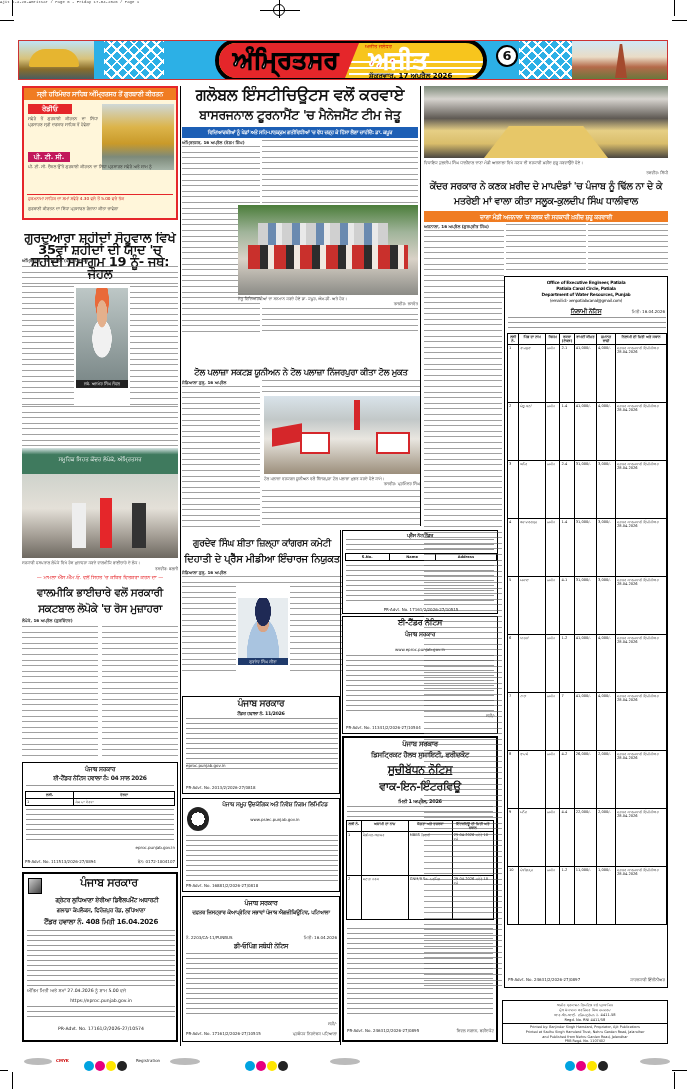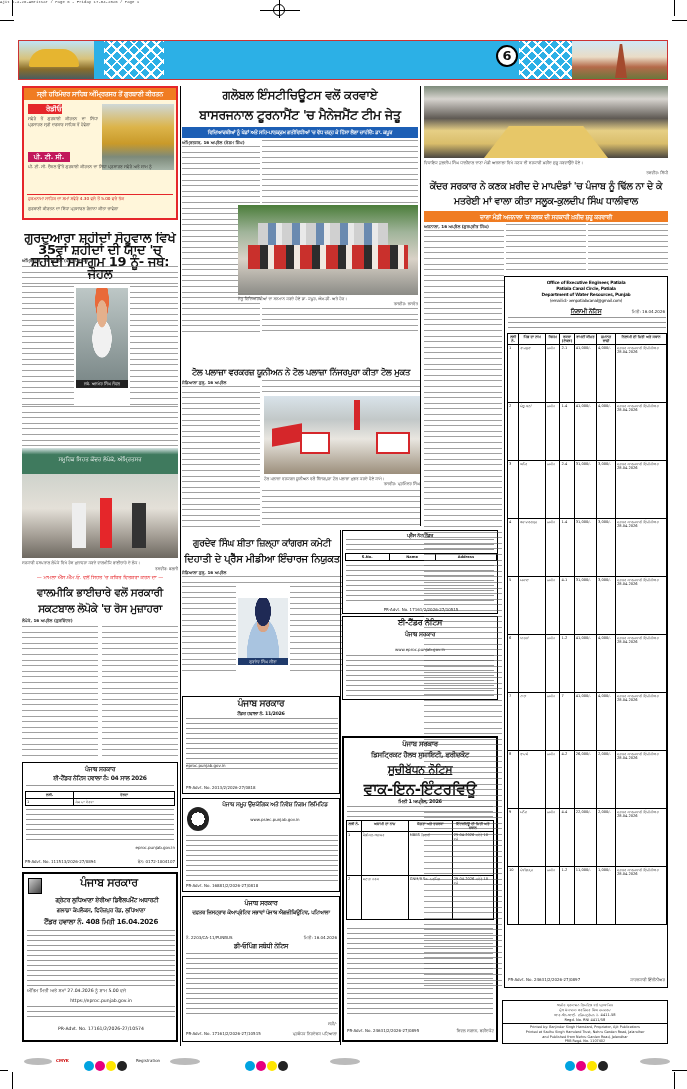--- a/index.html
+++ b/index.html
@@ -51,29 +51,37 @@
 <div class="abs regline" style="left:12px;top:0;width:1px;height:16px"></div>
 <div class="abs regline" style="left:672px;top:20px;width:15px;height:1px"></div>
 <div class="abs regline" style="left:674px;top:0;width:1px;height:16px"></div>
 
 <div class="abs mast">
   <div class="abs photoL">
       <div class="abs dome"></div>
     </div>
   <div class="abs pattern" style="left:85px"></div>
   <div class="abs pattern" style="left:500px"></div>
+  <div class="abs pill">
+    <div class="abs yellowstripe"></div>
+    <div class="abs red"></div>
+    <div class="abs m-title1">ਅੰਮ੍ਰਿਤਸਰ</div>
+    <div class="abs m-tag">ਅਜੀਤ ਜਲੰਧਰ</div>
+    <div class="abs m-title2">ਅਜੀਤ</div>
+    <div class="abs m-date">ਸ਼ੁੱਕਰਵਾਰ, 17 ਅਪ੍ਰੈਲ 2026</div>
+  </div>
   <div class="abs pagenum">6</div>
   <div class="abs photoR">
       <div class="abs tower"></div>
     </div>
 </div>
 
 <div class="abs box" style="left:22px;top:86px;width:156px;height:134px;background:#fff6da;border:2px solid #e5262a">
   <div class="abs head orangebar" style="left:0;top:0;width:152px;height:12px;font-size:6.5px;line-height:12px;background:#f07c22">ਸ੍ਰੀ ਹਰਿਮੰਦਰ ਸਾਹਿਬ ਅੰਮ੍ਰਿਤਸਰ ਤੋਂ ਗੁਰਬਾਣੀ ਕੀਰਤਨ</div>
-  <div class="abs redbar" style="left:4px;top:16px;width:34px;height:10px;font-size:7px;line-height:10px;text-align:right;font-weight:bold">ਰੇਡੀਓ</div>
+  <div class="abs redbar" style="left:4px;top:16px;width:44px;height:10px;font-size:7px;line-height:10px;text-align:center;font-weight:bold">ਰੇਡੀਓ</div>
   <div class="abs txt" style="left:4px;top:28px;width:70px;height:34px">ਸਵੇਰੇ ਤੋਂ ਗੁਰਬਾਣੀ ਕੀਰਤਨ ਦਾ ਸਿੱਧਾ ਪ੍ਰਸਾਰਣ ਸ੍ਰੀ ਦਰਬਾਰ ਸਾਹਿਬ ਤੋਂ ਹੋਵੇਗਾ</div>
   <div class="abs" style="left:78px;top:16px;width:72px;height:66px;background:linear-gradient(180deg,#cfd8d8 0%,#dcb44a 35%,#c99a2a 60%,#7d8a7a 80%,#a6b4a8 100%)"></div>
   <div class="abs redbar" style="left:4px;top:64px;width:42px;height:10px;font-size:6.5px;line-height:10px;text-align:center;font-weight:bold;background:#c2185b">ਪੀ. ਟੀ. ਸੀ.</div>
   <div class="abs txt" style="left:4px;top:76px;width:146px;height:28px">ਪੀ. ਟੀ. ਸੀ. ਚੈਨਲ ਉੱਤੇ ਗੁਰਬਾਣੀ ਕੀਰਤਨ ਦਾ ਸਿੱਧਾ ਪ੍ਰਸਾਰਣ ਸਵੇਰੇ ਅਤੇ ਸ਼ਾਮ ਨੂੰ</div>
   <div class="abs" style="left:3px;top:106px;width:146px;height:1px;background:#e5262a"></div>
   <div class="abs txt" style="left:4px;top:108px;width:146px;height:10px;color:#b00">ਹੁਕਮਨਾਮਾ ਸਾਹਿਬ ਦਾ ਸਮਾਂ ਸਵੇਰੇ 4.30 ਵਜੇ ਤੋਂ 5.00 ਵਜੇ ਤੱਕ</div>
   <div class="abs txt" style="left:4px;top:118px;width:146px;height:12px">ਗੁਰਬਾਣੀ ਕੀਰਤਨ ਦਾ ਸਿੱਧਾ ਪ੍ਰਸਾਰਣ ਰੋਜ਼ਾਨਾ ਕੀਤਾ ਜਾਵੇਗਾ</div>
 </div>
 
 <div class="abs head" style="left:22px;top:232px;width:156px;font-size:13px;line-height:12px;white-space:normal">ਗੁਰਦੁਆਰਾ ਸ਼ਹੀਦਾਂ ਸੋਹੂਵਾਲ ਵਿਖੇ 35ਵਾਂ ਸ਼ਹੀਦਾਂ ਦੀ ਯਾਦ 'ਚ ਸ਼ਹੀਦੀ ਸਮਾਗਮ 19 ਨੂੰ- ਜਥੇ: ਜੌਹਲ</div>
@@ -128,35 +136,35 @@
   <div class="abs head" style="left:2px;top:33px;width:150px;font-size:5.8px">ਗਲਾਡਾ ਕੰਪਲੈਕਸ, ਫਿਰੋਜ਼ਪੁਰ ਰੋਡ, ਲੁਧਿਆਣਾ</div>
   <div class="abs head" style="left:2px;top:44px;width:150px;font-size:7px">ਟੈਂਡਰ ਹਵਾਲਾ ਨੰ. 408 ਮਿਤੀ 16.04.2026</div>
   <div class="abs linesd" style="left:3px;top:56px;width:148px;height:56px"></div>
   <div class="abs caption" style="left:3px;top:114px;width:148px;height:6px;font-size:4.6px">ਅੰਤਿਮ ਮਿਤੀ ਅਤੇ ਸਮਾਂ 27.04.2026 ਨੂੰ ਸ਼ਾਮ 5.00 ਵਜੇ</div>
   <div class="abs caption" style="left:3px;top:124px;width:148px;height:6px;font-size:4.6px;text-align:center">https://eproc.punjab.gov.in</div>
   <div class="abs linesd" style="left:3px;top:132px;width:148px;height:14px"></div>
   <div class="abs caption" style="left:3px;top:152px;width:148px;height:6px;font-size:4.6px;text-align:center">PR-Advt. No. 17161/2/2026-27/10574</div>
 </div>
 
 <div class="abs vline" style="left:180px;top:86px;height:960px"></div>
-<div class="abs head" style="left:182px;top:86px;width:236px;font-size:12px;line-height:18px">ਗਲੋਬਲ ਇੰਸਟੀਚਿਊਟਸ ਵਲੋਂ ਕਰਵਾਏ</div>
+<div class="abs head" style="left:182px;top:86px;width:236px;font-size:16px;line-height:18px">ਗਲੋਬਲ ਇੰਸਟੀਚਿਊਟਸ ਵਲੋਂ ਕਰਵਾਏ</div>
 <div class="abs head" style="left:182px;top:106px;width:236px;font-size:12.5px;line-height:18px">ਬਾਸਰਜਨਾਲ ਟੂਰਨਾਮੈਂਟ 'ਚ ਮੈਨੇਜਮੈਂਟ ਟੀਮ ਜੇਤੂ</div>
 <div class="abs head bluebar" style="left:182px;top:127px;width:236px;height:11px;font-size:5.2px;line-height:11px">ਵਿਦਿਆਰਥੀਆਂ ਨੂੰ ਖੇਡਾਂ ਅਤੇ ਸਹਿ-ਪਾਠਕ੍ਰਮ ਗਤੀਵਿਧੀਆਂ 'ਚ ਵੱਧ ਚੜ੍ਹ ਕੇ ਹਿੱਸਾ ਲੈਣਾ ਚਾਹੀਦੈ: ਡਾ. ਕਪੂਰ</div>
 <div class="abs txt" style="left:182px;top:140px;width:78px;height:6px;font-weight:bold">ਅੰਮ੍ਰਿਤਸਰ, 16 ਅਪ੍ਰੈਲ (ਰੇਸ਼ਮ ਸਿੰਘ)</div>
 <div class="abs lines" style="left:182px;top:146px;width:78px;height:186px"></div>
 <div class="abs lines" style="left:262px;top:140px;width:156px;height:64px"></div>
 <div class="abs photo" style="left:238px;top:205px;width:180px;height:90px;background:linear-gradient(180deg,#4b7d3a 0%,#a0b49a 30%,#d9d2c7 60%,#8b8b86 100%)">
   <div class="abs" style="left:10px;top:40px;width:160px;height:24px;background:repeating-linear-gradient(90deg,#c9302c 0 12px,#2d2d2d 12px 20px,#f0e8e0 20px 26px)"></div>
   <div class="abs" style="left:20px;top:18px;width:130px;height:22px;background:repeating-linear-gradient(90deg,#d0d0d0 0 10px,#6a8ab0 10px 18px,#e9e9e9 18px 24px)"></div>
 </div>
 <div class="abs caption" style="left:238px;top:296px;width:180px;height:10px">ਜੇਤੂ ਵਿਦਿਆਰਥੀਆਂ ਦਾ ਸਨਮਾਨ ਕਰਦੇ ਹੋਏ ਡਾ. ਕਪੂਰ, ਐਮ.ਡੀ. ਅਤੇ ਹੋਰ।</div>
 <div class="abs caption" style="left:380px;top:301px;width:38px;height:5px;text-align:right">ਤਸਵੀਰ: ਜਸਵੰਤ</div>
 <div class="abs lines" style="left:262px;top:308px;width:156px;height:24px"></div>
 
-<div class="abs head" style="left:182px;top:366px;width:238px;font-size:8.5px;line-height:12px">ਟੋਲ ਪਲਾਜ਼ਾ ਵਰਕਰਜ਼ ਯੂਨੀਅਨ ਨੇ ਟੋਲ ਪਲਾਜ਼ਾ ਨਿੱਜਰਪੁਰਾ ਕੀਤਾ ਟੋਲ ਮੁਕਤ</div>
+<div class="abs head" style="left:182px;top:366px;width:238px;font-size:8.5px;line-height:12px">ਟੋਲ ਪਲਾਜ਼ਾ ਸਕਟਬ਼ ਯੂਨੀਅਨ ਨੇ ਟੋਲ ਪਲਾਜ਼ਾ ਨਿੱਜਰਪੁਰਾ ਕੀਤਾ ਟੋਲ ਮੁਕਤ</div>
 <div class="abs txt" style="left:182px;top:380px;width:78px;height:6px;font-weight:bold">ਜੰਡਿਆਲਾ ਗੁਰੂ, 16 ਅਪ੍ਰੈਲ</div>
 <div class="abs lines" style="left:182px;top:386px;width:78px;height:142px"></div>
 <div class="abs lines" style="left:262px;top:380px;width:158px;height:14px"></div>
 <div class="abs photo" style="left:264px;top:396px;width:156px;height:78px;background:linear-gradient(180deg,#d9e3ea 0%,#c2c8c8 30%,#e9e6e0 55%,#9c8f7c 100%)">
   <div class="abs" style="left:8px;top:30px;width:30px;height:18px;background:#d5262a;transform:skewY(-10deg)"></div>
   <div class="abs" style="left:36px;top:36px;width:30px;height:22px;background:#fff;border:2px solid #d5262a"></div>
   <div class="abs" style="left:112px;top:36px;width:34px;height:22px;background:#fff;border:2px solid #d5262a"></div>
   <div class="abs" style="left:90px;top:4px;width:6px;height:30px;background:#d5262a"></div>
 </div>
 <div class="abs caption" style="left:264px;top:476px;width:156px;height:10px">ਟੋਲ ਪਲਾਜ਼ਾ ਵਰਕਰਜ਼ ਯੂਨੀਅਨ ਵਲੋਂ ਨਿੱਜਰਪੁਰਾ ਟੋਲ ਪਲਾਜ਼ਾ ਮੁਫ਼ਤ ਕਰਦੇ ਹੋਏ ਕਾਮੇ।</div>
@@ -209,33 +217,33 @@
         <tr>
           <th>S.No.</th>
           <th>Name</th>
           <th>Address</th>
         </tr>
   </tbody>
     </table>
   <div class="abs linesd" style="left:3px;top:34px;width:148px;height:40px"></div>
   <div class="abs caption" style="left:3px;top:76px;width:150px;height:5px;text-align:center">PR-Advt. No. 17161/2/2026-27/10515</div>
 </div>
-<div class="abs box" style="left:342px;top:616px;width:156px;height:84px">
+<div class="abs box" style="left:342px;top:616px;width:156px;height:118px">
   <div class="abs head" style="left:0;top:1px;width:154px;font-size:8px">ਈ-ਟੈਂਡਰ ਨੋਟਿਸ</div>
   <div class="abs head" style="left:0;top:13px;width:154px;font-size:6px">ਪੰਜਾਬ ਸਰਕਾਰ</div>
   <div class="abs caption" style="left:0;top:30px;width:154px;height:5px;text-align:center">www.eproc.punjab.gov.in</div>
   <div class="abs linesd" style="left:3px;top:38px;width:148px;height:56px"></div>
   <div class="abs caption" style="left:120px;top:96px;width:32px;height:5px;text-align:right">ਸਹੀ/-</div>
   <div class="abs caption" style="left:3px;top:108px;width:100px;height:5px">PR-Advt. No. 11341/2/2026-27/10504</div>
 </div>
 <div class="abs box" style="left:342px;top:736px;width:156px;height:306px;border:2px solid #000">
   <div class="abs head" style="left:0;top:2px;width:152px;font-size:7px">ਪੰਜਾਬ ਸਰਕਾਰ</div>
   <div class="abs head" style="left:0;top:13px;width:152px;font-size:7px">ਡਿਸਟ੍ਰਿਕਟ ਹੈਲਥ ਸੁਸਾਇਟੀ, ਫਰੀਦਕੋਟ</div>
   <div class="abs head" style="left:0;top:25px;width:152px;font-size:11px;text-decoration:underline">ਸੂਚੀਬੱਧਨ ਨੋਟਿਸ</div>
-  <div class="abs head" style="left:0;top:42px;width:152px;font-size:15px;text-decoration:underline">ਵਾਕ-ਇਨ-ਇੰਟਰਵਿਊ</div>
+  <div class="abs head" style="left:0;top:42px;width:152px;font-size:11px;">ਵਾਕ-ਇਨ-ਇੰਟਰਵਿਊ</div>
   <div class="abs head" style="left:0;top:60px;width:152px;font-size:5px">ਮਿਤੀ 1 ਅਪ੍ਰੈਲ, 2026</div>
   <div class="abs linesd" style="left:3px;top:68px;width:146px;height:12px"></div>
   <table class="abs tbl" style="left:2px;top:82px;width:148px">
     <tbody>
         <tr>
       <th style="width:10%">ਲੜੀ ਨੰ.</th>
       <th style="width:32%">ਅਸਾਮੀ ਦਾ ਨਾਮ</th>
       <th style="width:30%">ਯੋਗਤਾ ਅਤੇ ਤਜਰਬਾ</th>
       <th>ਇੰਟਰਵਿਊ ਦੀ ਮਿਤੀ ਅਤੇ ਸਥਾਨ</th>
     </tr>

